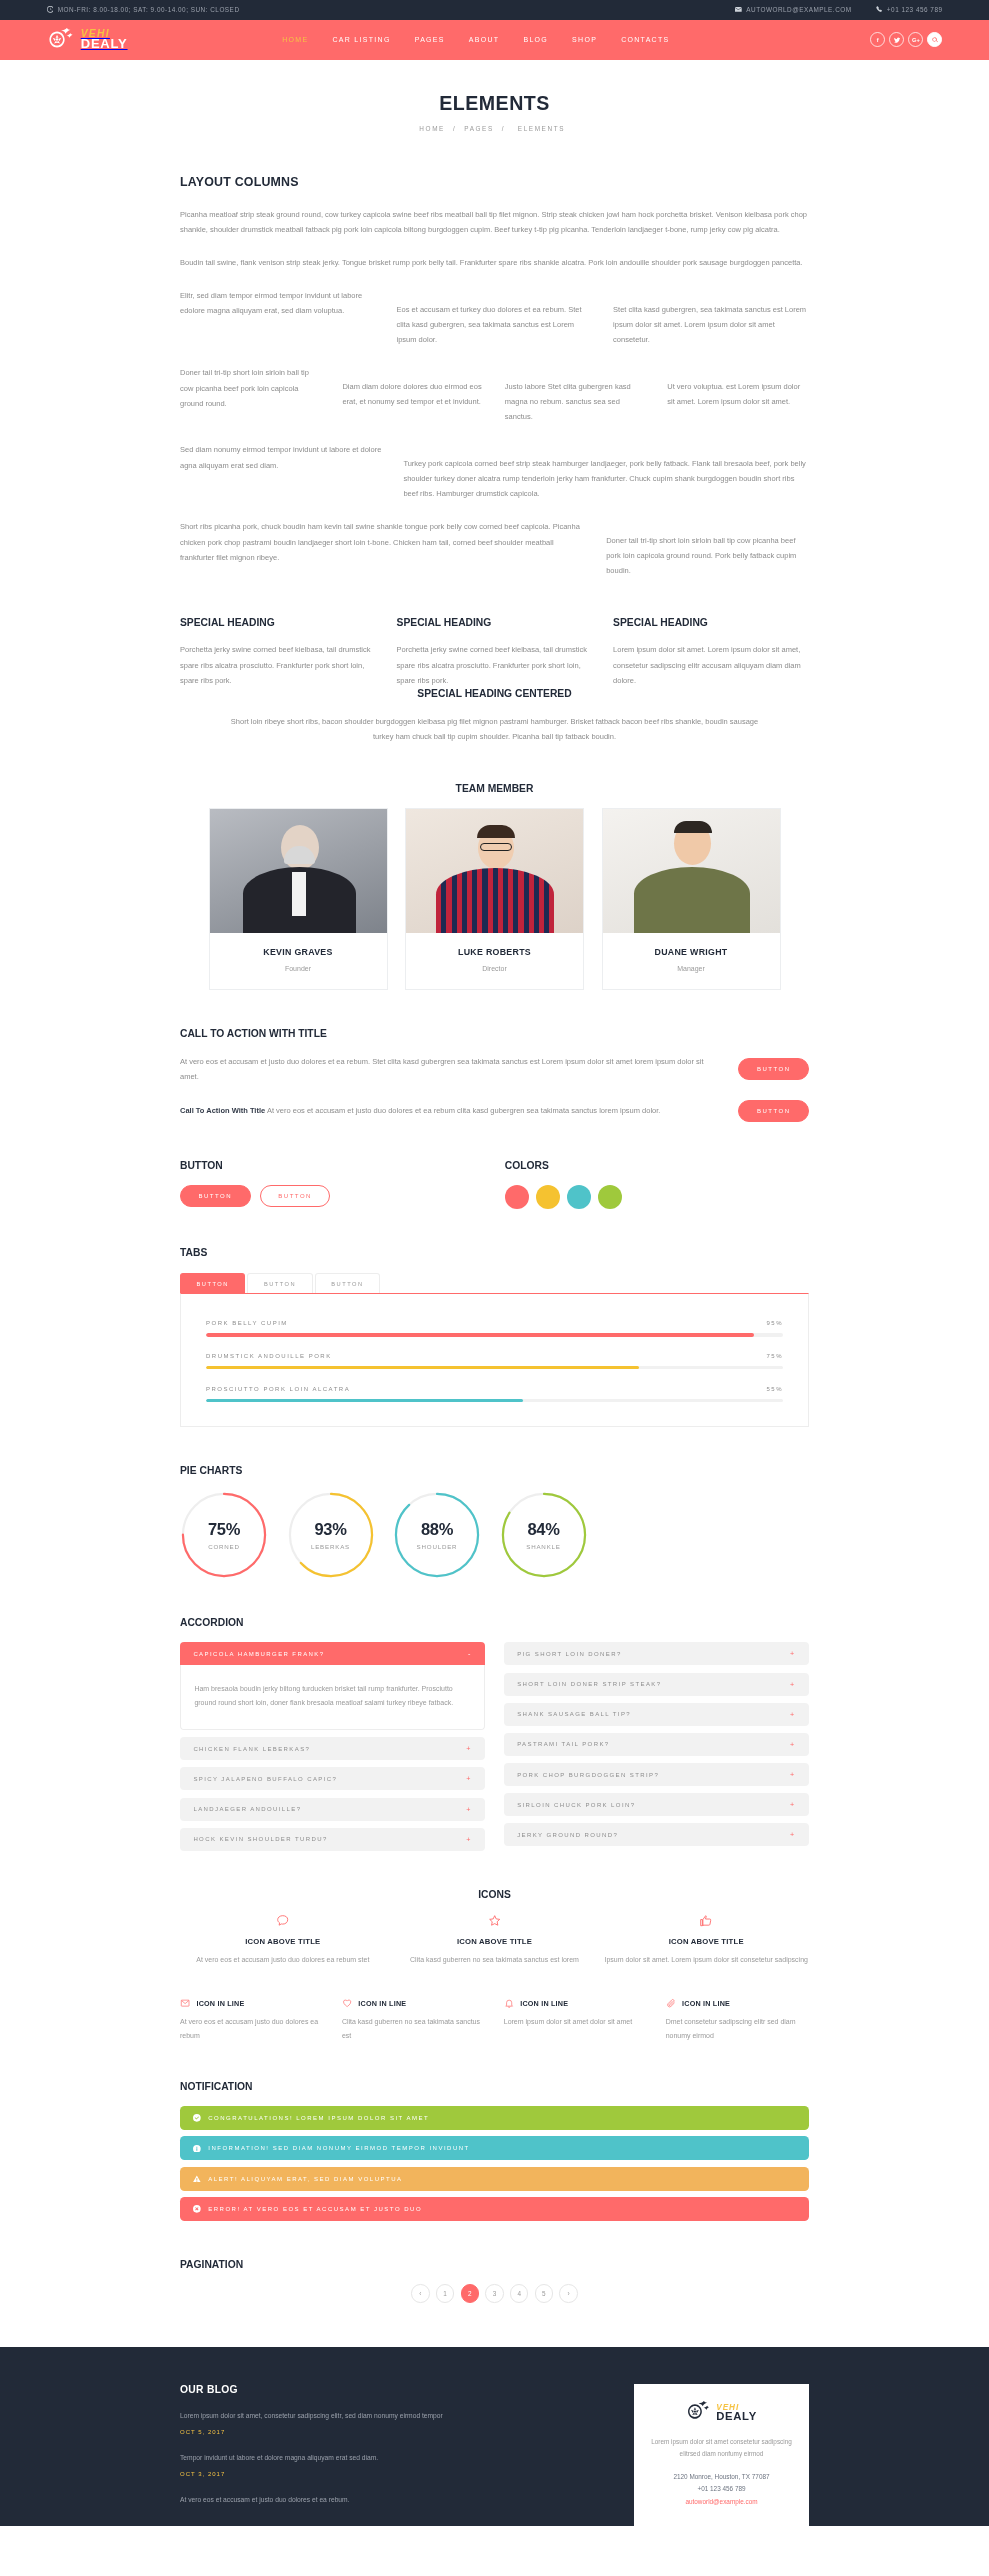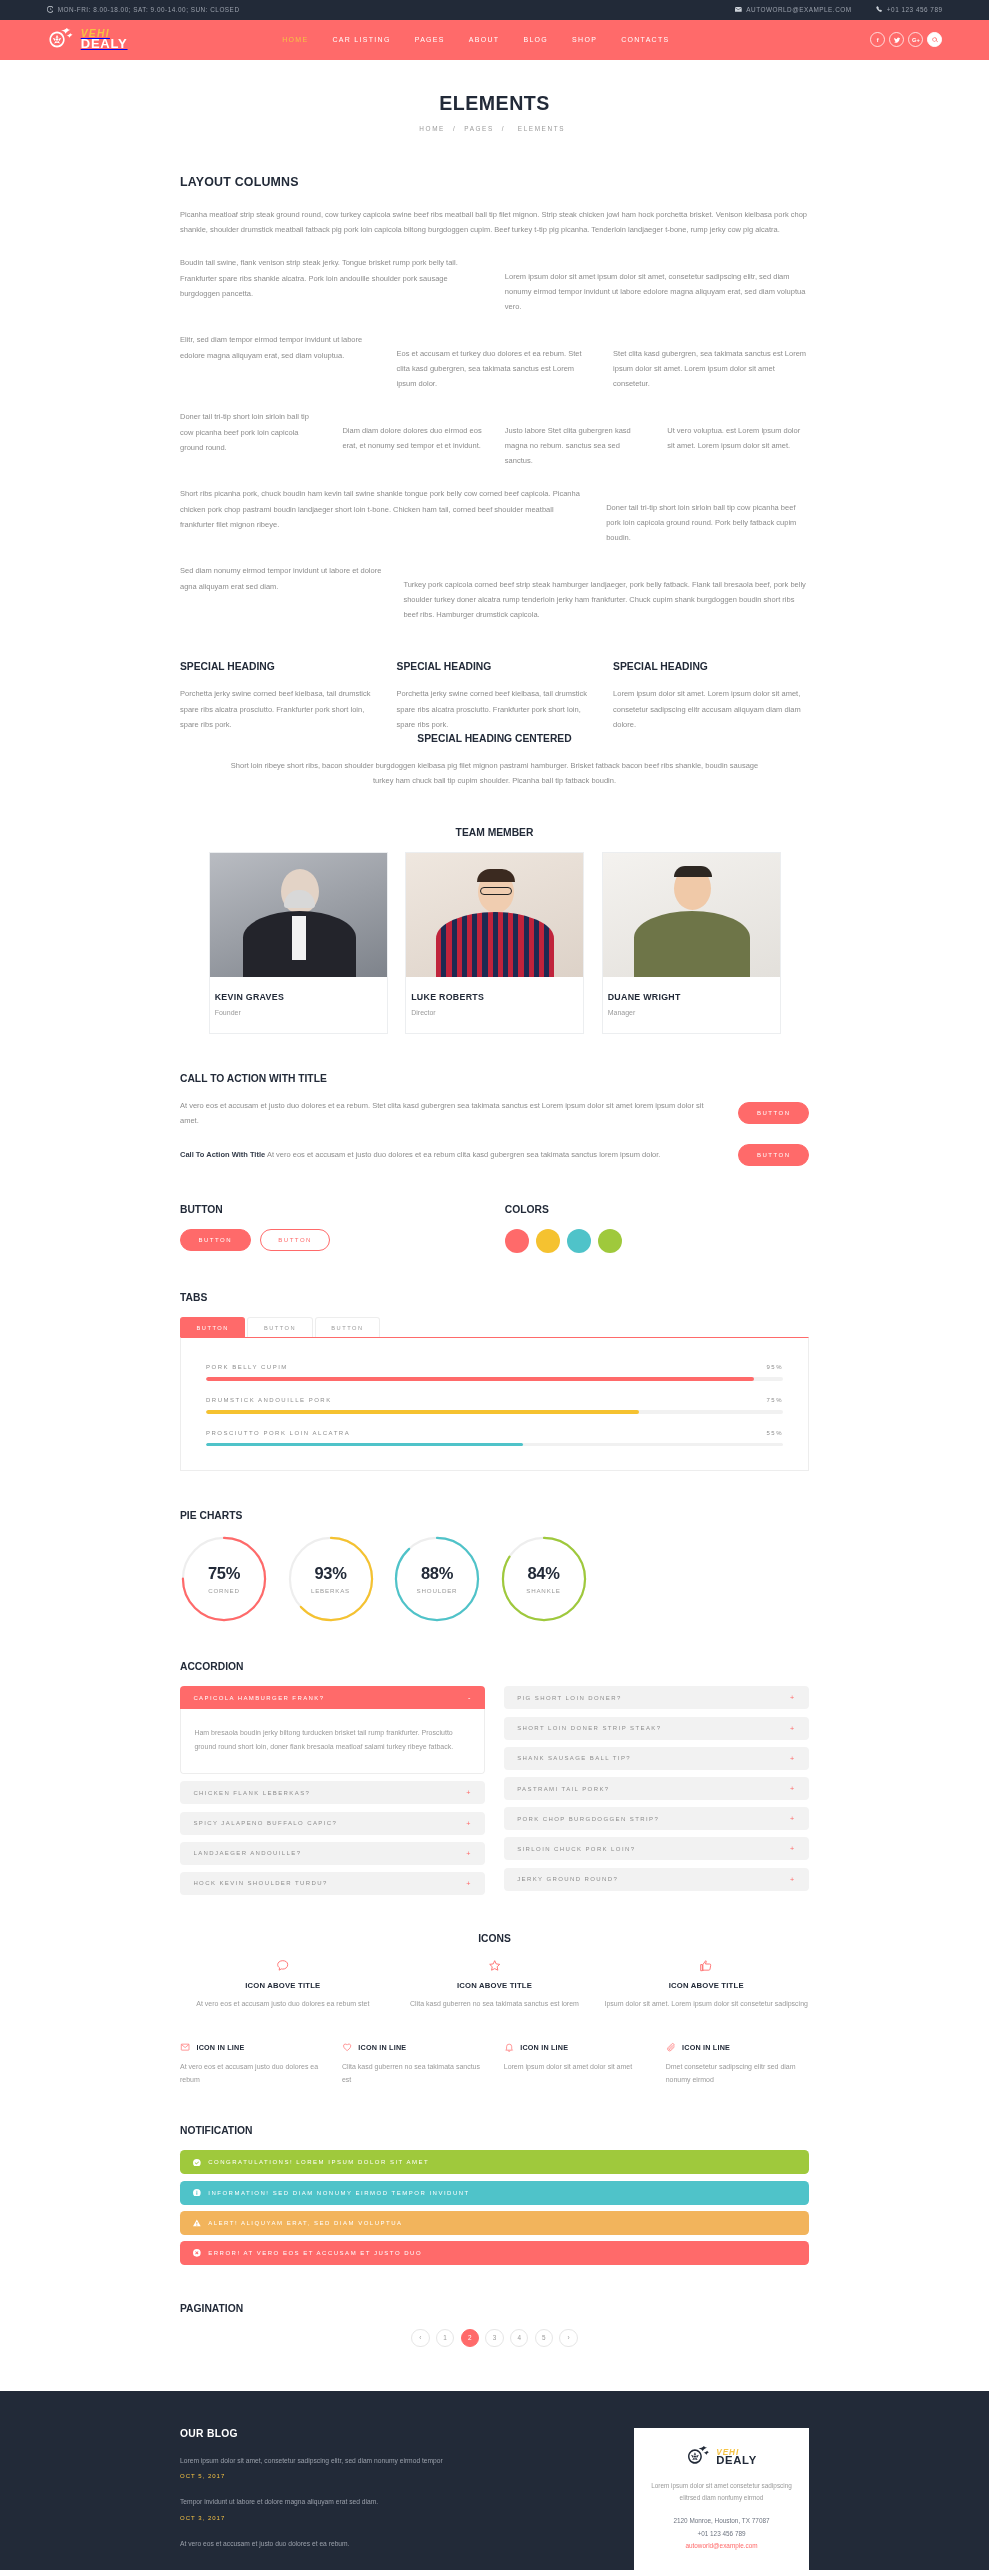--- a/index.html
+++ b/index.html
@@ -57,21 +57,21 @@
   .mt34 { margin-top:17.5px; }
   .mt60 { margin-top:31px; }
 
   .centered-block { text-align:center; max-width:536px; margin:0 auto; }
 
   
   .team { display:flex; gap:17.5px; justify-content:center; }
   .member { width:179px; border:0.5px solid #eceef0; background:#fff; }
   .member .photo { height:124px; background:#dcdfe3; position:relative; overflow:hidden; }
   .member .photo .bgfill { position:absolute; inset:0; }
-  .member .meta { padding:14.4px 5.2px 17.5px; }
+  .member .meta { text-align:center; padding:14.4px 5.2px 17.5px; }
   .member .nm { font-size:8.8px; font-weight:800; color:#222a38; letter-spacing:0.3px; text-transform:uppercase; }
   .member .rl { margin-top:7.2px; font-size:7px; color:#9a9a9a; }
 
   
   .p-head { position:absolute; border-radius:50%; }
   .p-body { position:absolute; border-radius:50% 50% 0 0 / 40% 40% 0 0; }
 
   
   .btn { display:inline-flex; align-items:center; justify-content:center; height:21.6px; padding:0 17.5px; border-radius:12px; background:#ff6a6a; color:#fff; font-size:6px; letter-spacing:1.5px; text-transform:uppercase; border:0.5px solid #ff6a6a; text-decoration:none; }
   .btn.outline { background:#fff; color:#ff6a6a; }
@@ -254,44 +254,43 @@
 </div>
 
 <div class="wrap">
 
   <section class="section" style="padding-top:23px">
     <h2 class="sec cond">LAYOUT COLUMNS</h2>
     <p class="body">Picanha meatloaf strip steak ground round, cow turkey capicola swine beef ribs meatball ball tip filet mignon. Strip steak chicken jowl ham hock porchetta brisket. Venison kielbasa pork chop shankle, shoulder drumstick meatball fatback pig pork loin capicola biltong burgdoggen cupim. Beef turkey t-tip pig picanha. Tenderloin landjaeger t-bone, rump jerky cow pig alcatra.</p>
 
     <div class="row g2 mt34">
       <p class="body">Boudin tail swine, flank venison strip steak jerky. Tongue brisket rump pork belly tail. Frankfurter spare ribs shankle alcatra. Pork loin andouille shoulder pork sausage burgdoggen pancetta.</p>
-      <p class="body">Lorem ipsum dolor sit amet ipsum dolor sit amet, consetetur sadipscing elitr, sed diam nonumy eirmod tempor invidunt ut labore edolore magna aliquyam erat, sed diam voluptua vero.</p>
     </div>
 
     <div class="row g3 mt34">
       <p class="body">Elitr, sed diam tempor eirmod tempor invidunt ut labore edolore magna aliquyam erat, sed diam voluptua.</p>
       <p class="body">Eos et accusam et turkey duo dolores et ea rebum. Stet clita kasd gubergren, sea takimata sanctus est Lorem ipsum dolor.</p>
       <p class="body">Stet clita kasd gubergren, sea takimata sanctus est Lorem ipsum dolor sit amet. Lorem ipsum dolor sit amet consetetur.</p>
     </div>
 
     <div class="row g4 mt34">
       <p class="body">Doner tail tri-tip short loin sirloin ball tip cow picanha beef pork loin capicola ground round.</p>
       <p class="body">Diam diam dolore dolores duo eirmod eos erat, et nonumy sed tempor et et invidunt.</p>
       <p class="body">Justo labore Stet clita gubergren kasd magna no rebum. sanctus sea sed sanctus.</p>
       <p class="body">Ut vero voluptua. est Lorem ipsum dolor sit amet. Lorem ipsum dolor sit amet.</p>
     </div>
 
     <div class="row mt34">
+      <p class="body" style="flex:1">Sed diam nonumy eirmod tempor invidunt ut labore et dolore agna aliquyam erat sed diam.</p>
+      <p class="body" style="flex:2">Turkey pork capicola corned beef strip steak hamburger landjaeger, pork belly fatback. Flank tail bresaola beef, pork belly shoulder turkey doner alcatra rump tenderloin jerky ham frankfurter. Chuck cupim shank burgdoggen boudin short ribs beef ribs. Hamburger drumstick capicola.</p>
+    </div>
+
+    <div class="row mt34">
       <p class="body" style="flex:2">Short ribs picanha pork, chuck boudin ham kevin tail swine shankle tongue pork belly cow corned beef capicola. Picanha chicken pork chop pastrami boudin landjaeger short loin t-bone. Chicken ham tail, corned beef shoulder meatball frankfurter filet mignon ribeye.</p>
       <p class="body" style="flex:1">Doner tail tri-tip short loin sirloin ball tip cow picanha beef pork loin capicola ground round. Pork belly fatback cupim boudin.</p>
-    </div>
-
-    <div class="row mt34">
-      <p class="body" style="flex:1">Sed diam nonumy eirmod tempor invidunt ut labore et dolore agna aliquyam erat sed diam.</p>
-      <p class="body" style="flex:2">Turkey pork capicola corned beef strip steak hamburger landjaeger, pork belly fatback. Flank tail bresaola beef, pork belly shoulder turkey doner alcatra rump tenderloin jerky ham frankfurter. Chuck cupim shank burgdoggen boudin short ribs beef ribs. Hamburger drumstick capicola.</p>
     </div>
   </section>
 
   <section class="section mt60">
     <div class="row g3">
       <div>
         <h3 class="sub cond">SPECIAL HEADING</h3>
         <p class="body">Porchetta jerky swine corned beef kielbasa, tail drumstick spare ribs alcatra prosciutto. Frankfurter pork short loin, spare ribs pork.</p>
       </div>
       <div>

